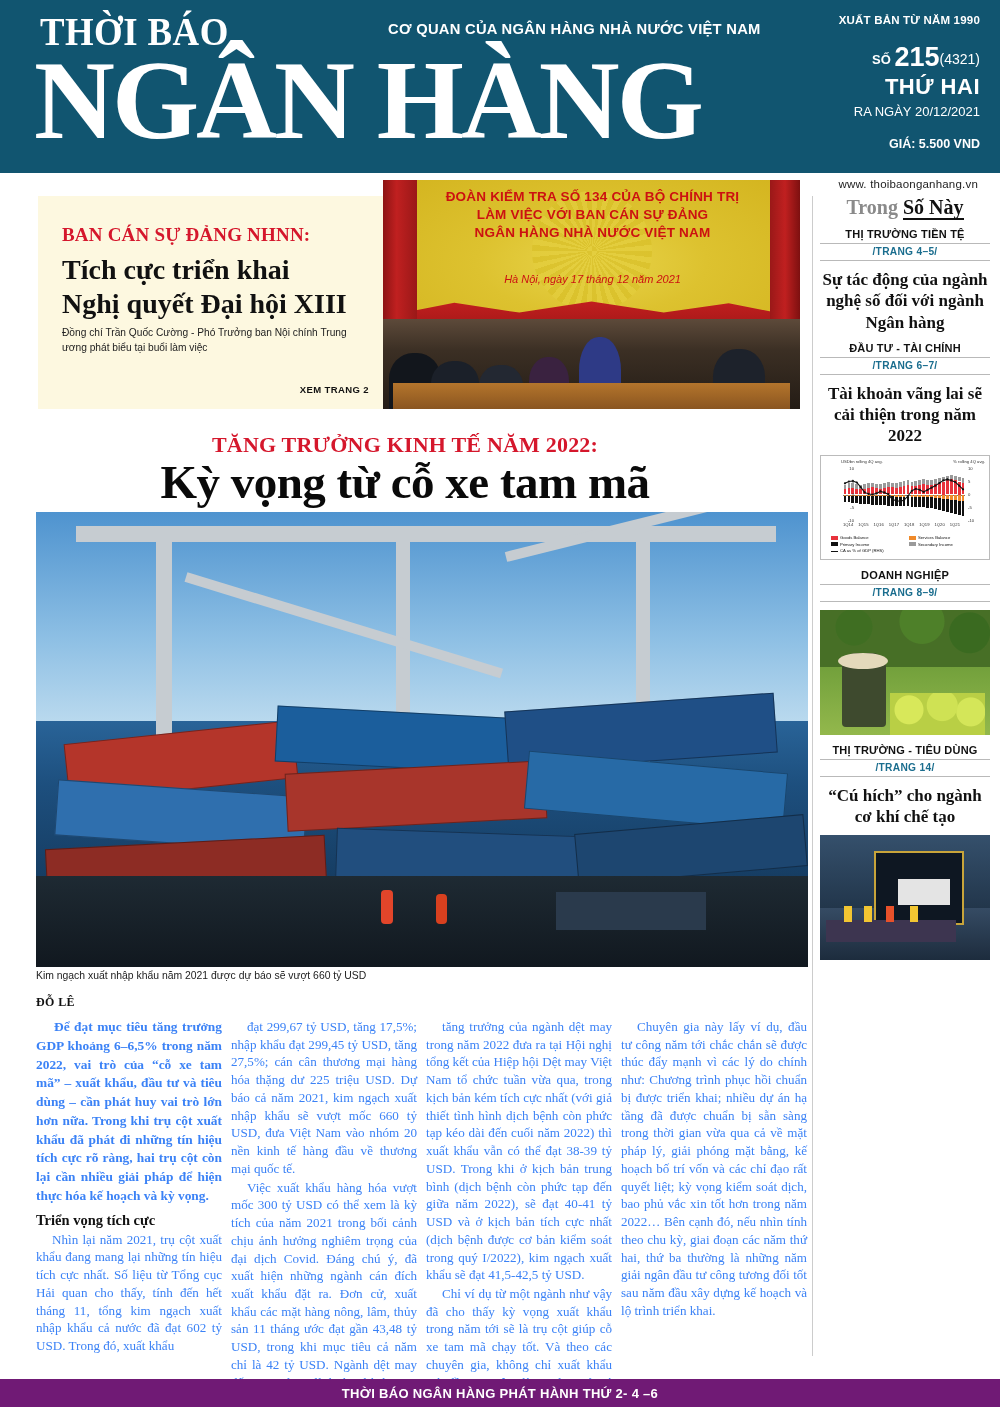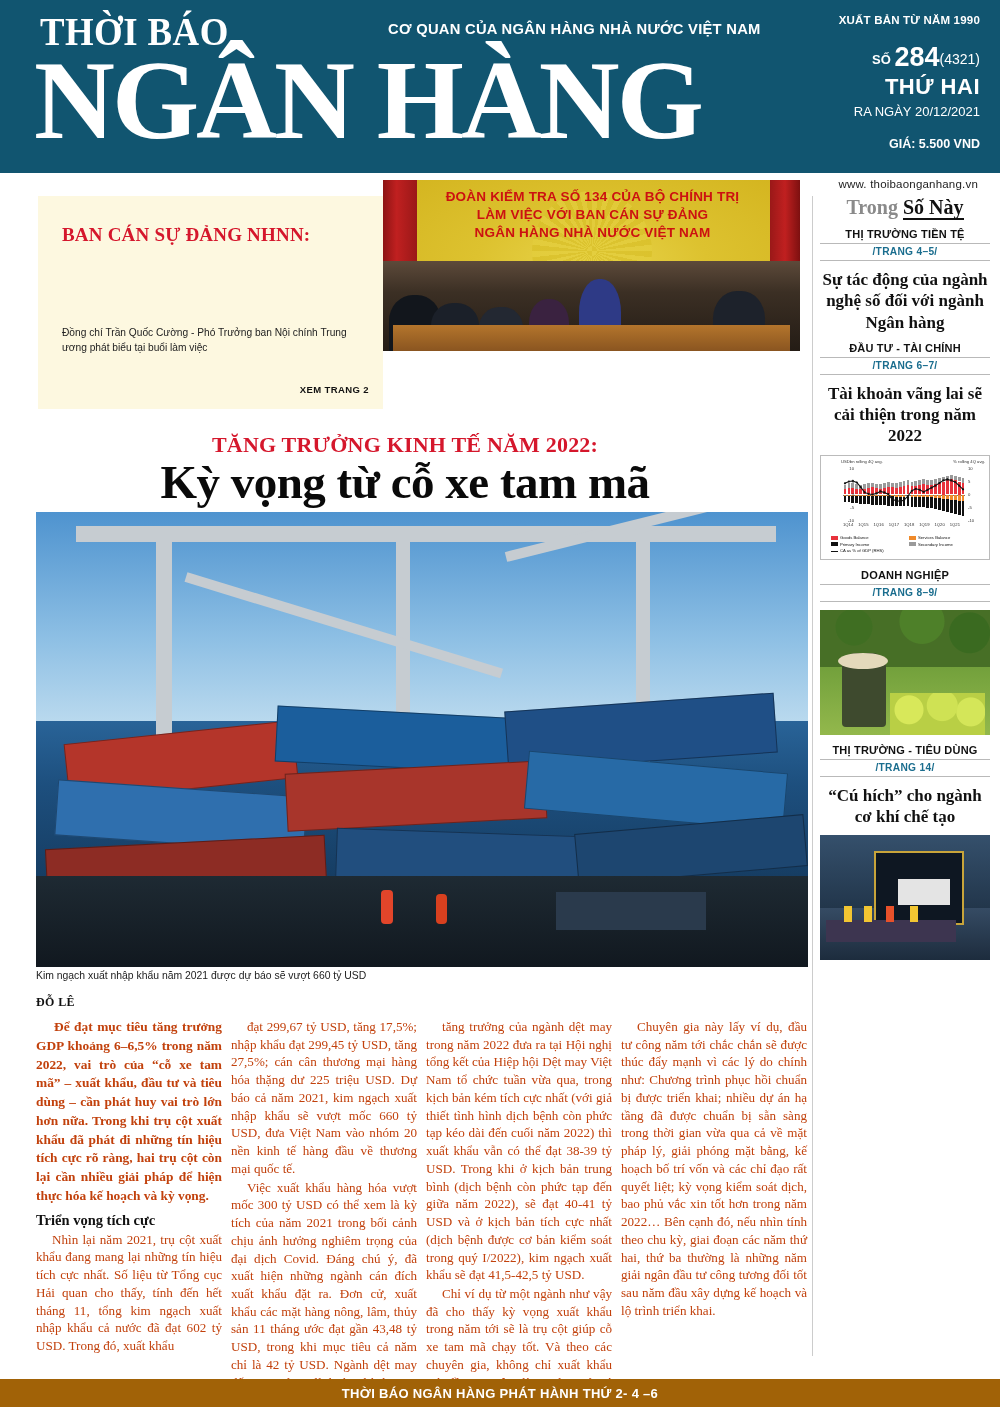--- a/index.html
+++ b/index.html
@@ -64,21 +64,21 @@
   }
   .promo .caption {
     position:absolute; left:24px; bottom:54px; right:16px;
     font-size:10.2px; line-height:1.42; color:#222;
   }
   .promo .seepage {
     position:absolute; right:14px; bottom:14px;
     font-size:9.5px; font-weight:700; letter-spacing:.4px;
   }
   .photo-main {
-    position:absolute; left:383px; top:-16px; width:417px; height:171px;
+    position:absolute; left:383px; top:-16px; width:417px; height:229px;
     overflow:hidden; background:#e5e5e5;
   }
   .banner-bg {
     position:absolute; left:28px; top:0; right:28px; height:137px;
     background:
       radial-gradient(ellipse at 50% 60%, #e8d44a 0%, #ddc22f 45%, #d4b520 100%);
   }
   .banner-bg::before{
     content:""; position:absolute; left:50%; top:52%;
     width:120px; height:120px; margin:-60px 0 0 -60px; border-radius:50%;
@@ -138,21 +138,21 @@
 
   
   .byline{position:absolute;left:36px;top:995px;font-size:12px;font-weight:700;
     letter-spacing:.4px;font-family:"Liberation Serif", serif;}
   .cols{position:absolute;left:36px;top:1018px;width:772px;height:350px;}
   .col{position:absolute;top:0;width:186px;}
   .c1{left:0;} .c2{left:195px;} .c3{left:390px;} .c4{left:585px;}
   .col p{
     font-family:"Liberation Serif", serif;
     font-size:13.1px; line-height:1.355; text-align:justify;
-    text-indent:16px; margin-bottom:1px; color:#c2410c;
+    text-indent:16px; margin-bottom:1px; color:#3b82f6;
   }
   .col p.lede{font-weight:700; text-indent:18px; font-size:13.4px; line-height:1.4;}
   .col h4{font-family:"Liberation Serif", serif;font-size:14.5px;font-weight:700;
     margin:6px 0 2px; color:#111;}
 
   
   .sidebar{position:absolute;left:820px;top:196px;width:170px;}
   .sb-head{
     text-align:center;font-family:"Liberation Serif", serif;
     font-size:20px;font-weight:700;margin-bottom:8px;
@@ -187,51 +187,55 @@
   .ch-bar{position:absolute;bottom:0;width:2.6px;}
   .ch-axis{position:absolute;background:#555;}
   .ch-leg{position:absolute;bottom:4px;left:10px;right:4px;font-size:4.2px;}
   .ch-leg .row{display:flex;gap:4px;margin-bottom:1.5px;}
   .ch-leg .it{display:flex;align-items:center;gap:2px;width:48%;}
   .sw{width:7px;height:4px;display:inline-block;}
 
   
   .footer{
     position:absolute;left:0;bottom:0;width:1000px;height:28px;
-    background:#a16207;color:#fff;display:flex;align-items:center;
+    background:#701a75;color:#fff;display:flex;align-items:center;
     justify-content:center;font-size:13px;font-weight:700;letter-spacing:.3px;
   }
   .vdiv{position:absolute;left:812px;top:196px;width:1px;height:1160px;background:#ccc;}
 </style>
 </head>
 <body>
 
 <div class="masthead">
   <div class="mh-thoibao">THỜI BÁO</div>
   <div class="mh-nganhang">NGÂN HÀNG</div>
   <div class="mh-tagline">CƠ QUAN CỦA NGÂN HÀNG NHÀ NƯỚC VIỆT NAM</div>
   <div class="mh-right">
     <div class="mh-since">XUẤT BẢN TỪ NĂM 1990</div>
     <div class="mh-issue">
       <span>SỐ</span>
-      <span class="num">284</span><span class="paren">(4321)</span>
+      <span class="num">215</span><span class="paren">(4321)</span>
     </div>
     <div class="mh-day">THỨ HAI</div>
     <div class="mh-date">RA NGÀY 20/12/2021</div>
     <div class="mh-price">GIÁ: 5.500 VND</div>
   </div>
 </div>
 <div class="website">www. thoibaonganhang.vn</div>
 
 <div class="vdiv"></div>
 
 <div class="toprow">
 
   <div class="promo">
     <div class="kicker">BAN CÁN SỰ ĐẢNG NHNN:</div>
+    <div class="title">
+      <div>Tích cực triển khai</div>
+      <div>Nghị quyết Đại hội XIII</div>
+    </div>
     <div class="caption">Đồng chí Trần Quốc Cường - Phó Trưởng ban Nội chính Trung ương phát biểu tại buổi làm việc</div>
     <div class="seepage">XEM TRANG 2</div>
   </div>
 
   <div class="photo-main">
     <div class="banner-bg"></div>
     <div class="banner-wave"></div>
     <div class="banner-curtain-l"></div>
     <div class="banner-curtain-r"></div>
     <div class="banner-text">

